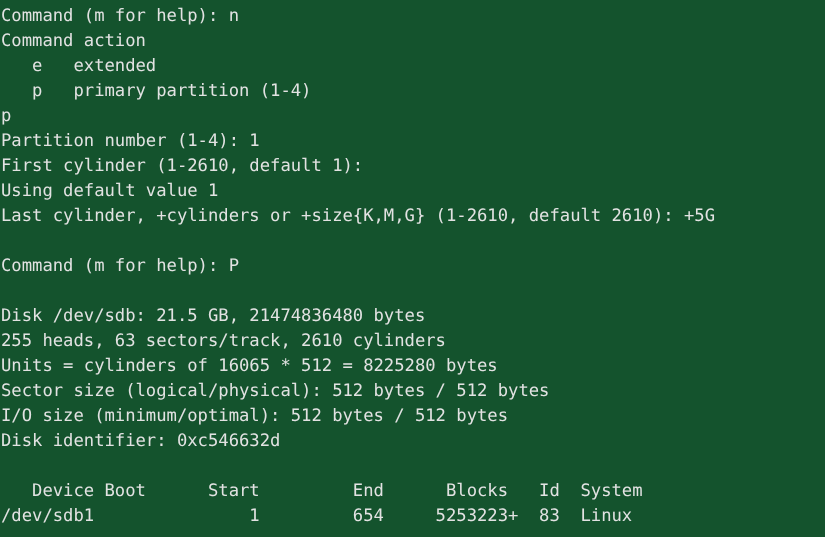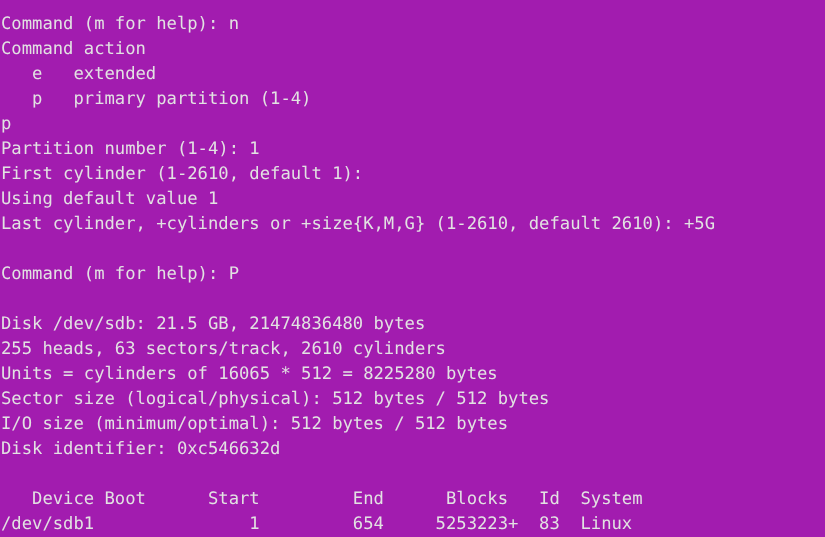--- a/index.html
+++ b/index.html
@@ -5,24 +5,24 @@
 <style>
   html, body {
     margin: 0;
     padding: 0;
     background: #000000;
   }
   #terminal {
     position: relative;
     width: 825px;
     height: 537px;
-    background: #a21caf;
+    background: #14532d;
     overflow: hidden;
     box-sizing: border-box;
-    padding: 12px 0 0 1px;
+    padding: 4px 0 0 1px;
   }
   #screen {
     font-family: "DejaVu Sans Mono", "Liberation Mono", monospace;
     font-size: 17.2px;
     line-height: 25px;
     letter-spacing: 0px;
     color: #e2e2e2;
     background: transparent;
     white-space: pre;
     margin: 0;

